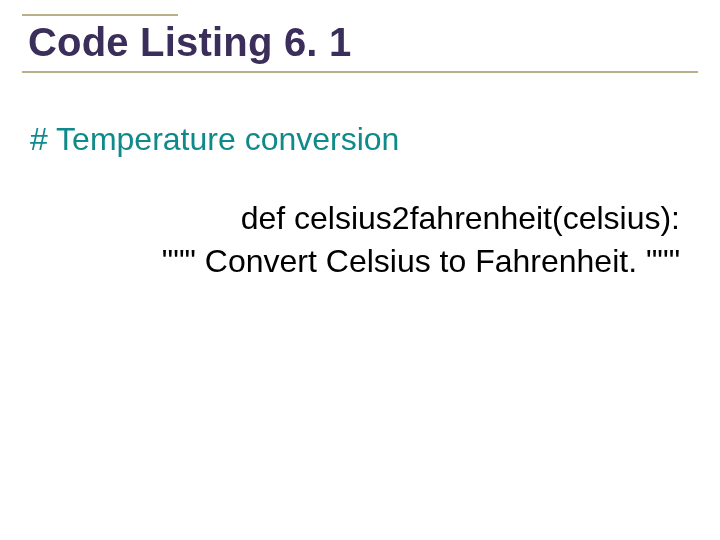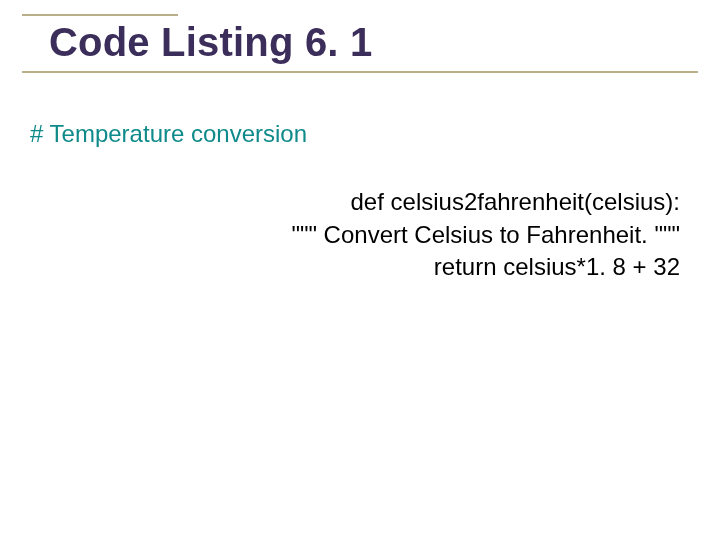--- a/index.html
+++ b/index.html
@@ -29,32 +29,31 @@
     margin-left: 0;
     margin-right: 520px;
     margin-bottom: 0;
   }
   .title {
     font-size: 40px;
     font-weight: bold;
     color: #3b2e5a;
     padding: 4px 0 6px 6px;
     letter-spacing: 0.2px;
-    margin-left: 21px;
   }
   .title-rule-bottom {
     height: 2px;
     background: #b9b08a;
   }
   .body {
     position: absolute;
     left: 30px;
     top: 118px;
     right: 40px;
-    font-size: 24px;
+    font-size: 32px;
     line-height: 1.35;
     color: #000;
   }
   .comment {
     color: #0f8a8a;
     margin-bottom: 36px;
   }
   .code-line {
     color: #000;
     white-space: pre;
@@ -72,16 +71,15 @@
   <div class="title-wrap">
     <div class="title-rule-top"></div>
     <div class="title">Code Listing 6. 1</div>
     <div class="title-rule-bottom"></div>
   </div>
 
   <div class="body">
     <div class="comment"># Temperature conversion</div>
     <div class="code-line">def celsius2fahrenheit(celsius):</div>
     <div class="code-line indent">""" Convert Celsius to Fahrenheit. """</div>
-    <div class="code-line indent">return celsius*1. 8 + 32</div>
   </div>
 
 </div>
 
 </body></html>

